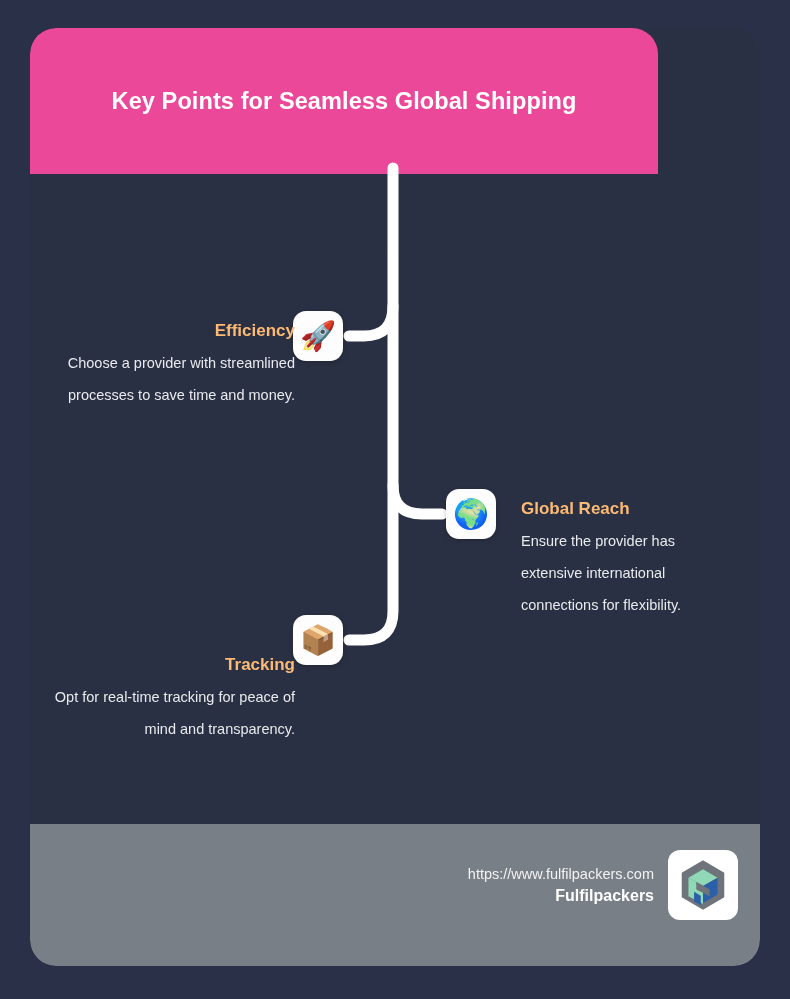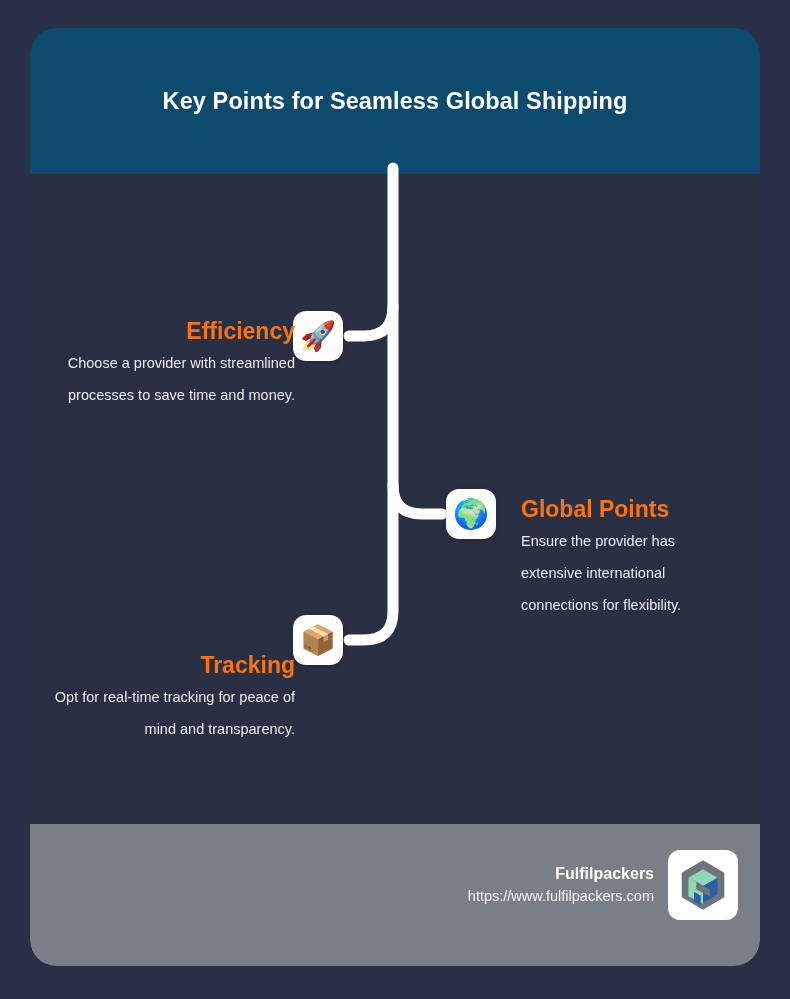--- a/index.html
+++ b/index.html
@@ -22,23 +22,23 @@
     height: 938px;
     border-radius: 26px;
     background: #2a3043;
     overflow: hidden;
   }
 
   #header-bar {
     position: absolute;
     left: 0;
     top: 0;
-    width: 730px;
+    width: 628px;
     height: 146px;
-    background: #0c4a6e;
+    background: #ec4899;
     border-radius: 26px 26px 0 0;
     display: flex;
     align-items: center;
     justify-content: center;
   }
   #header-title {
     width: 470px;
     text-align: center;
     color: #ffffff;
     font-size: 23.5px;
@@ -113,22 +113,22 @@
     font-size: 29px;
     line-height: 1;
   }
   #icon-card-efficiency { left: 263px; top: 283px; }
   #icon-card-global     { left: 416px; top: 461px; }
   #icon-card-tracking   { left: 263px; top: 587px; }
 
   
   .node-text { position: absolute; }
   .node-title {
-    color: #f97316;
-    font-size: 23px;
+    color: #fdba74;
+    font-size: 17px;
     font-weight: bold;
     line-height: 24px;
     margin-bottom: 4px;
   }
   .node-desc {
     color: #e9eaee;
     font-size: 14.5px;
     line-height: 32px;
   }
   .align-right { text-align: right; }
@@ -163,37 +163,37 @@
   </div>
   <div class="node-text align-right" id="text-efficiency">
     <div class="node-title">Efficiency</div>
     <div class="node-desc">Choose a provider with streamlined processes to save time and money.</div>
   </div>
 
   <div class="icon-card" id="icon-card-global">
     <span>🌍</span>
   </div>
   <div class="node-text align-left" id="text-global">
-    <div class="node-title">Global Points</div>
+    <div class="node-title">Global Reach</div>
     <div class="node-desc">Ensure the provider has extensive international connections for flexibility.</div>
   </div>
 
   <div class="icon-card" id="icon-card-tracking">
     <span>📦</span>
   </div>
   <div class="node-text align-right" id="text-tracking">
     <div class="node-title">Tracking</div>
     <div class="node-desc">Opt for real-time tracking for peace of mind and transparency.</div>
   </div>
 
   <div id="footer-bar">
     <div id="footer-inner">
       <div id="footer-text">
+        <div id="footer-url">https://www.fulfilpackers.com</div>
         <div id="footer-brand">Fulfilpackers</div>
-        <div id="footer-url">https://www.fulfilpackers.com</div>
       </div>
       <div id="footer-logo">
         <svg width="56" height="56" viewBox="0 0 100 100" xmlns="http://www.w3.org/2000/svg">
 
           <polygon points="50,6 88,28 88,72 50,94 12,72 12,28" fill="#6e7479"></polygon>
 
           <polygon points="50,22 76,37 50,52 24,37" fill="#8fd9b6"></polygon>
 
           <polygon points="24,37 50,52 50,84 24,70" fill="#8fd9b6"></polygon>
 

